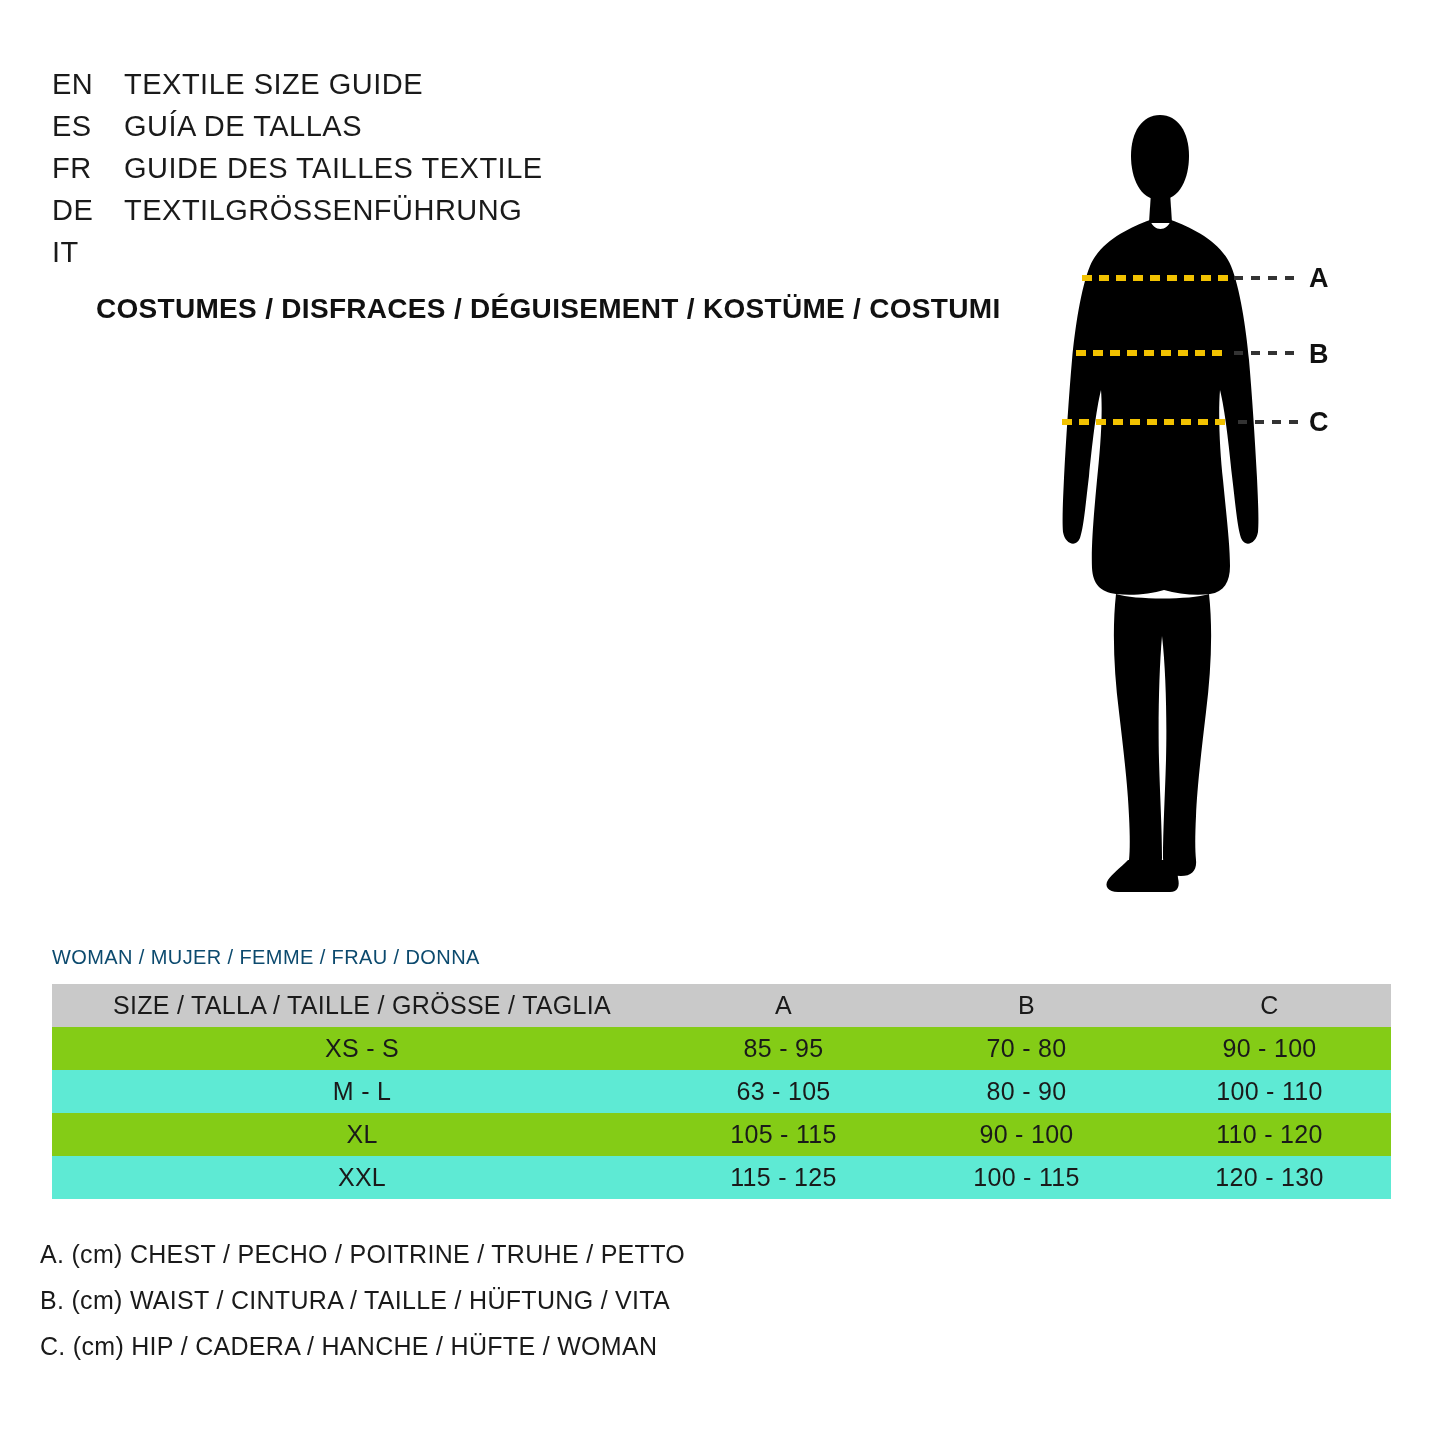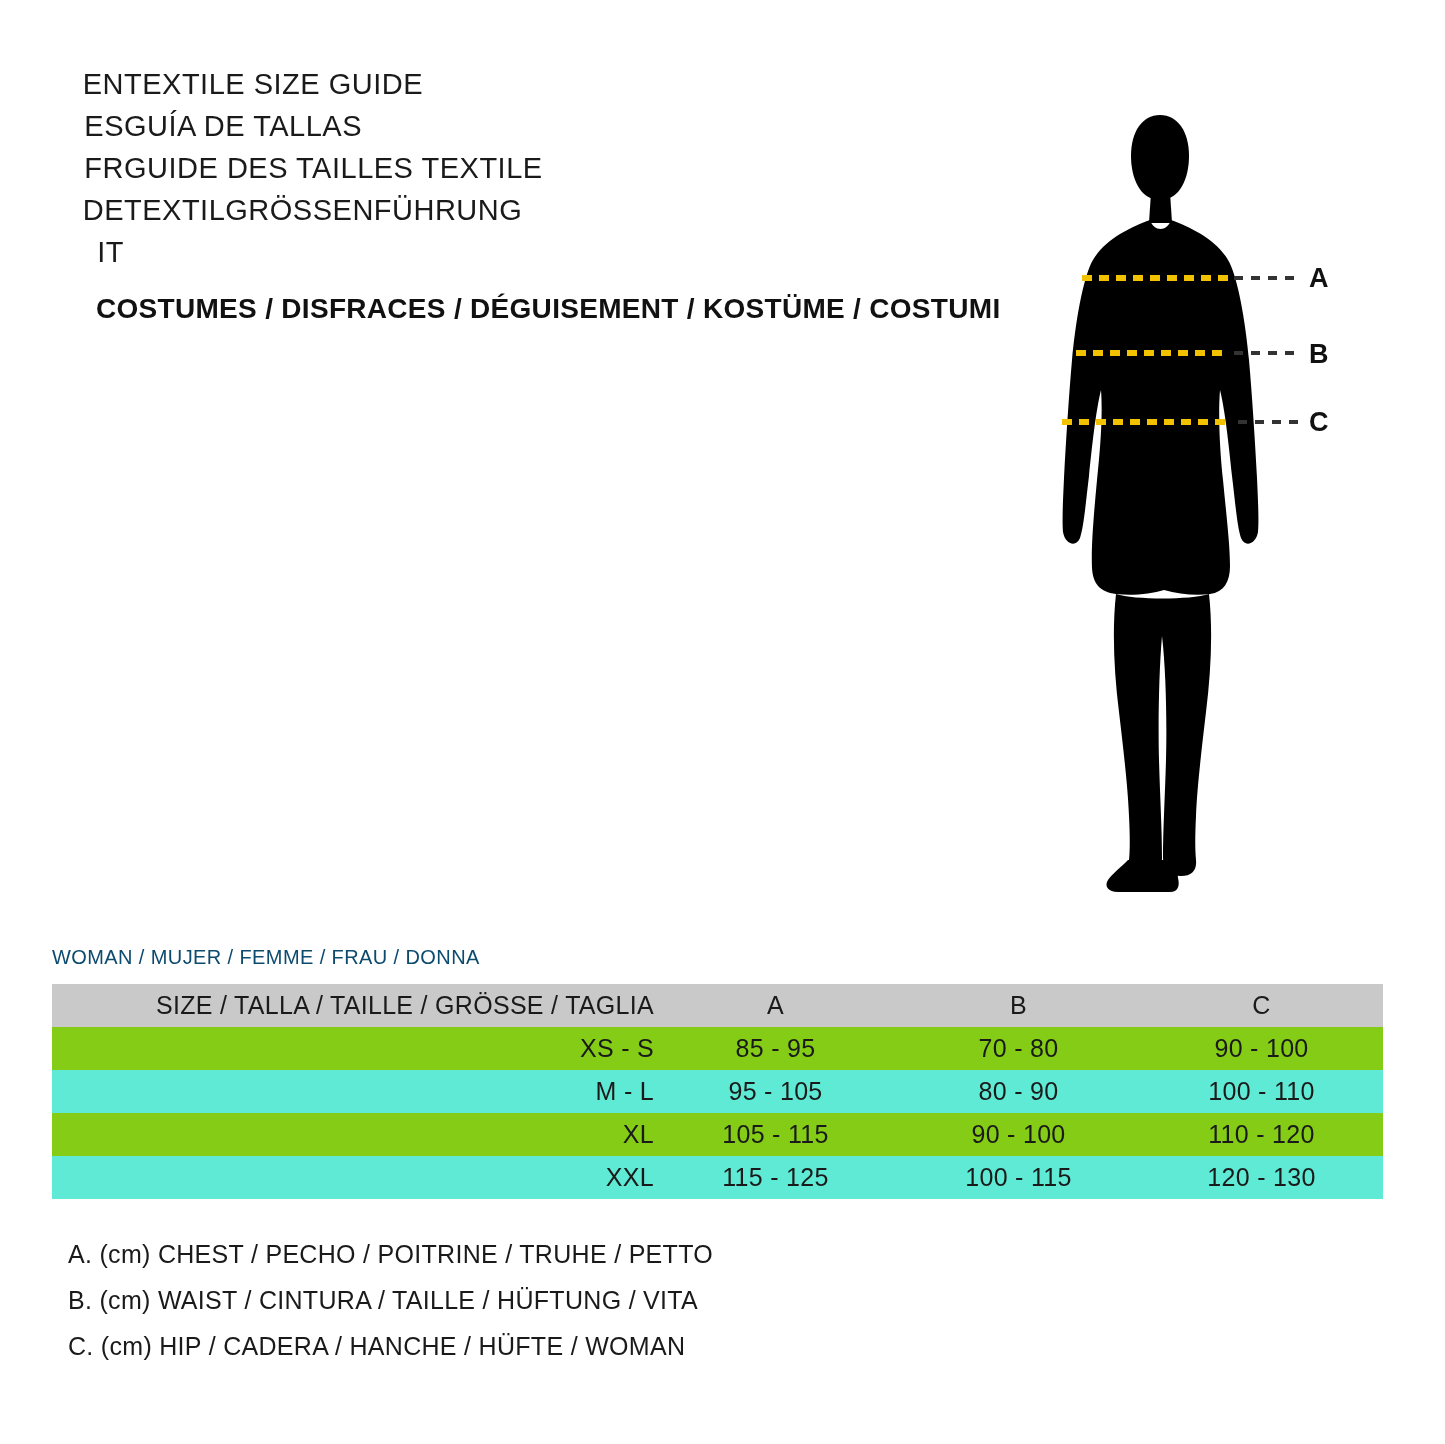--- a/index.html
+++ b/index.html
@@ -20,21 +20,20 @@
   .header {
     position: absolute;
     left: 52px;
     top: 68px;
     width: 980px;
   }
   .lang-row {
     display: flex;
     align-items: baseline;
     margin-bottom: 9px;
-    text-align: right;
   }
   .lang-code {
     width: 72px;
     font-size: 29px;
     letter-spacing: 0.5px;
     color: #1a1a1a;
   }
   .lang-text {
     font-size: 29px;
     letter-spacing: 0.5px;
@@ -93,43 +92,43 @@
   table.size-table th,
   table.size-table td {
     font-size: 25px;
     font-weight: normal;
     color: #1a1a1a;
     padding: 7px 0 7px 0;
     letter-spacing: 0.3px;
   }
   table.size-table th.label-col,
   table.size-table td.label-col {
-    text-align: right;
-    padding-left: 2px;
+    text-align: center;
+    padding-left: 10px;
     width: 600px;
   }
   table.size-table th.val-col,
   table.size-table td.val-col {
     text-align: center;
     width: 243px;
   }
   tr.head-row {
     background: #c9c9c9;
   }
   tr.row-alt {
     background: #5eead4;
   }
   tr.row-plain {
     background: #84cc16;
   }
 
   
   .legend {
     position: absolute;
-    left: 68px;
+    left: 40px;
     top: 1240px;
     width: 1000px;
   }
   .legend-line {
     font-size: 25px;
     letter-spacing: 0.3px;
     color: #1a1a1a;
     margin-bottom: 17px;
   }
 </style>
@@ -248,21 +247,21 @@
     </thead>
     <tbody>
       <tr class="row-plain">
         <td class="label-col">XS - S</td>
         <td class="val-col">85 - 95</td>
         <td class="val-col">70 - 80</td>
         <td class="val-col">90 - 100</td>
       </tr>
       <tr class="row-alt">
         <td class="label-col">M - L</td>
-        <td class="val-col">95 - 105</td>
+        <td class="val-col">63 - 105</td>
         <td class="val-col">80 - 90</td>
         <td class="val-col">100 - 110</td>
       </tr>
       <tr class="row-plain">
         <td class="label-col">XL</td>
         <td class="val-col">105 - 115</td>
         <td class="val-col">90 - 100</td>
         <td class="val-col">110 - 120</td>
       </tr>
       <tr class="row-alt">

